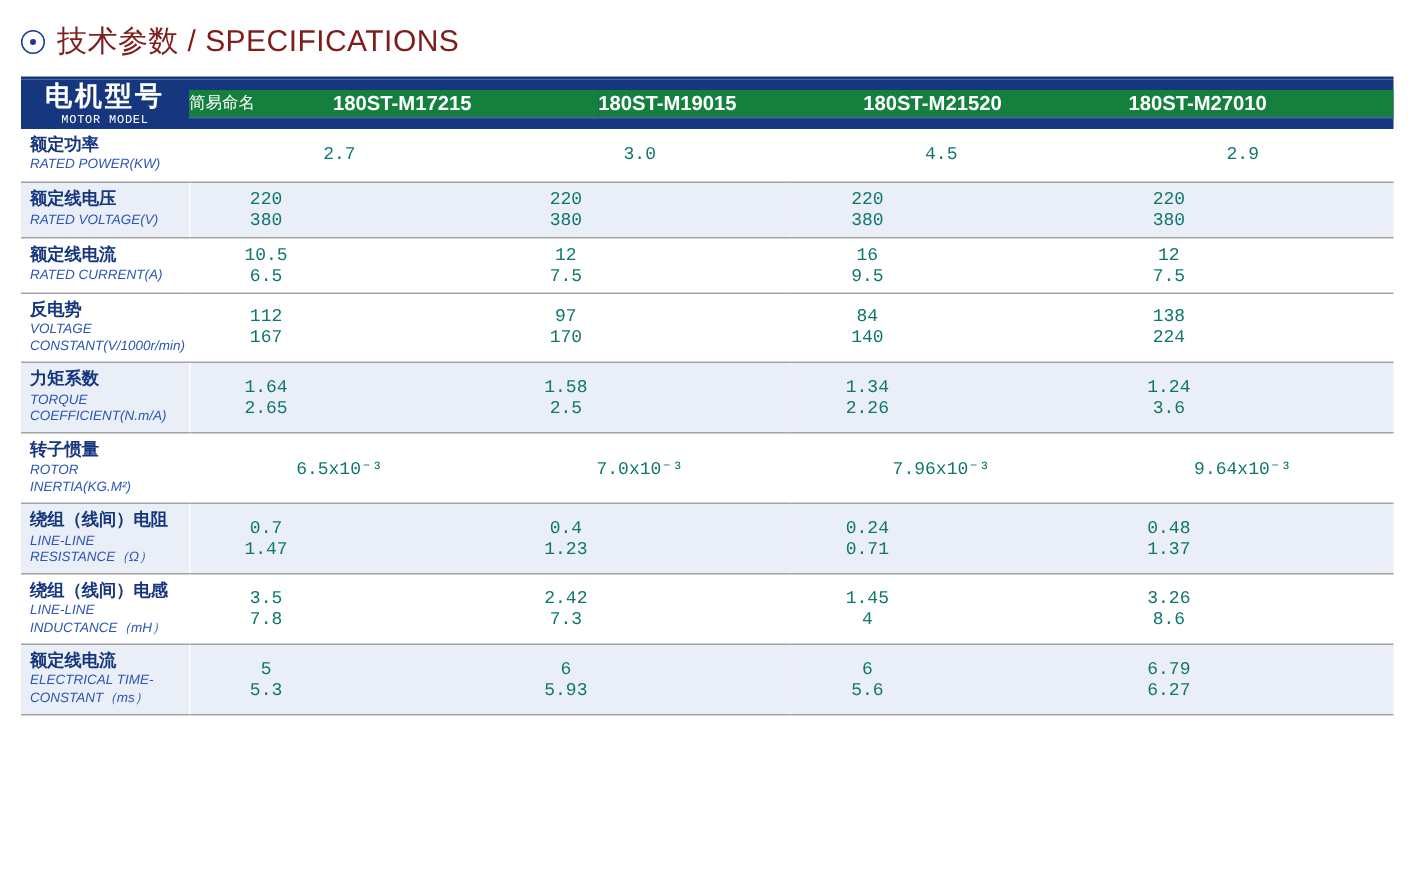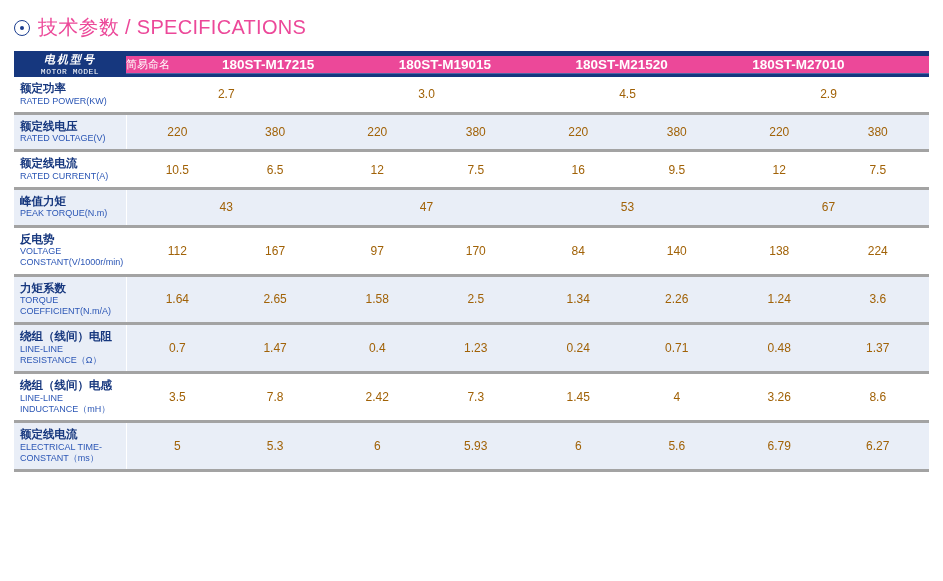--- a/index.html
+++ b/index.html
@@ -42,21 +42,21 @@
     top: 50%;
     width: 4px;
     height: 4px;
     margin-left: -2px;
     margin-top: -2px;
     border-radius: 50%;
     background: #1b3d8f;
   }
   .title-text {
     font-size: 20px;
-    color: #ec4899;
+    color: #7f1d1d;
     letter-spacing: 0.3px;
     white-space: nowrap;
   }
   
   .table-wrap {
     margin: 0 14px;
     border-top: 2px solid #16377e;
   }
   table.spec {
     border-collapse: collapse;
@@ -71,38 +71,37 @@
     background: #16377e;
     color: #ffffff;
     padding: 0;
   }
   .model-cell {
     width: 112px;
     text-align: center;
     padding: 6px 2px 8px 2px;
   }
   .model-cn {
-    font-size: 11px;
+    font-size: 18px;
     font-weight: bold;
     letter-spacing: 2px;
     line-height: 1.25;
-    font-style: italic;
   }
   .model-en {
     font-size: 8px;
     letter-spacing: 0.5px;
     line-height: 1.3;
     font-family: Liberation Mono, monospace;
   }
   .hdr-inner {
     width: 100%;
     border-collapse: collapse;
   }
   .hdr-inner td {
-    background: #ec4899;
+    background: #15803d;
     color: #fff;
     border: none;
     padding: 0;
   }
   .hdr-label {
     width: 96px;
     font-size: 11px;
     padding: 6px 4px 6px 6px;
     line-height: 1.35;
     white-space: nowrap;
@@ -133,41 +132,44 @@
     font-size: 11.5px;
     color: #16377e;
     font-weight: bold;
     line-height: 1.25;
   }
   .lbl .en {
     display: block;
     font-size: 9px;
     color: #2b56b5;
     line-height: 1.25;
+    font-style: italic;
   }
   .val {
     text-align: center;
     font-size: 12px;
-    color: #a16207;
+    color: #0f766e;
     padding: 4px 2px;
+    font-family: Liberation Mono, monospace;
   }
   .dualwrap {
     display: flex;
     justify-content: center;
     gap: 0px;
+    flex-direction: column;
   }
   .dualwrap span {
     width: 50%;
     text-align: center;
     font-size: 12px;
   }
   tr.band-a td { background: #ffffff; }
   tr.band-b td { background: #e9eef7; }
   tr.row td {
-    border-bottom: 3px solid #a3a3a3;
+    border-bottom: 1px solid #a3a3a3;
   }
 </style>
 </head>
 <body>
 
 <div class="page">
 
   <div class="title-row">
     <span class="title-bullet"></span>
     <span class="title-text">技术参数 / SPECIFICATIONS</span>
@@ -274,30 +276,20 @@
                 <span>9.5</span>
               </div>
             </td>
             <td class="val">
               <div class="dualwrap">
                 <span>12</span>
                 <span>7.5</span>
               </div>
             </td>
           </tr>
-          <tr class="row band-b">
-            <td class="lbl">
-              <span class="cn">峰值力矩</span>
-              <span class="en">PEAK TORQUE(N.m)</span>
-            </td>
-            <td class="val"><span>43</span></td>
-            <td class="val"><span>47</span></td>
-            <td class="val"><span>53</span></td>
-            <td class="val"><span>67</span></td>
-          </tr>
           <tr class="row band-a">
             <td class="lbl">
               <span class="cn">反电势</span>
               <span class="en">VOLTAGE CONSTANT(V/1000r/min)</span>
             </td>
             <td class="val">
               <div class="dualwrap">
                 <span>112</span>
                 <span>167</span>
               </div>
@@ -343,20 +335,30 @@
                 <span>1.34</span>
                 <span>2.26</span>
               </div>
             </td>
             <td class="val">
               <div class="dualwrap">
                 <span>1.24</span>
                 <span>3.6</span>
               </div>
             </td>
+          </tr>
+          <tr class="row band-a">
+            <td class="lbl">
+              <span class="cn">转子惯量</span>
+              <span class="en">ROTOR INERTIA(KG.M²)</span>
+            </td>
+            <td class="val"><span>6.5x10⁻³</span></td>
+            <td class="val"><span>7.0x10⁻³</span></td>
+            <td class="val"><span>7.96x10⁻³</span></td>
+            <td class="val"><span>9.64x10⁻³</span></td>
           </tr>
           <tr class="row band-b">
             <td class="lbl">
               <span class="cn">绕组（线间）电阻</span>
               <span class="en">LINE-LINE RESISTANCE（Ω）</span>
             </td>
             <td class="val">
               <div class="dualwrap">
                 <span>0.7</span>
                 <span>1.47</span>

